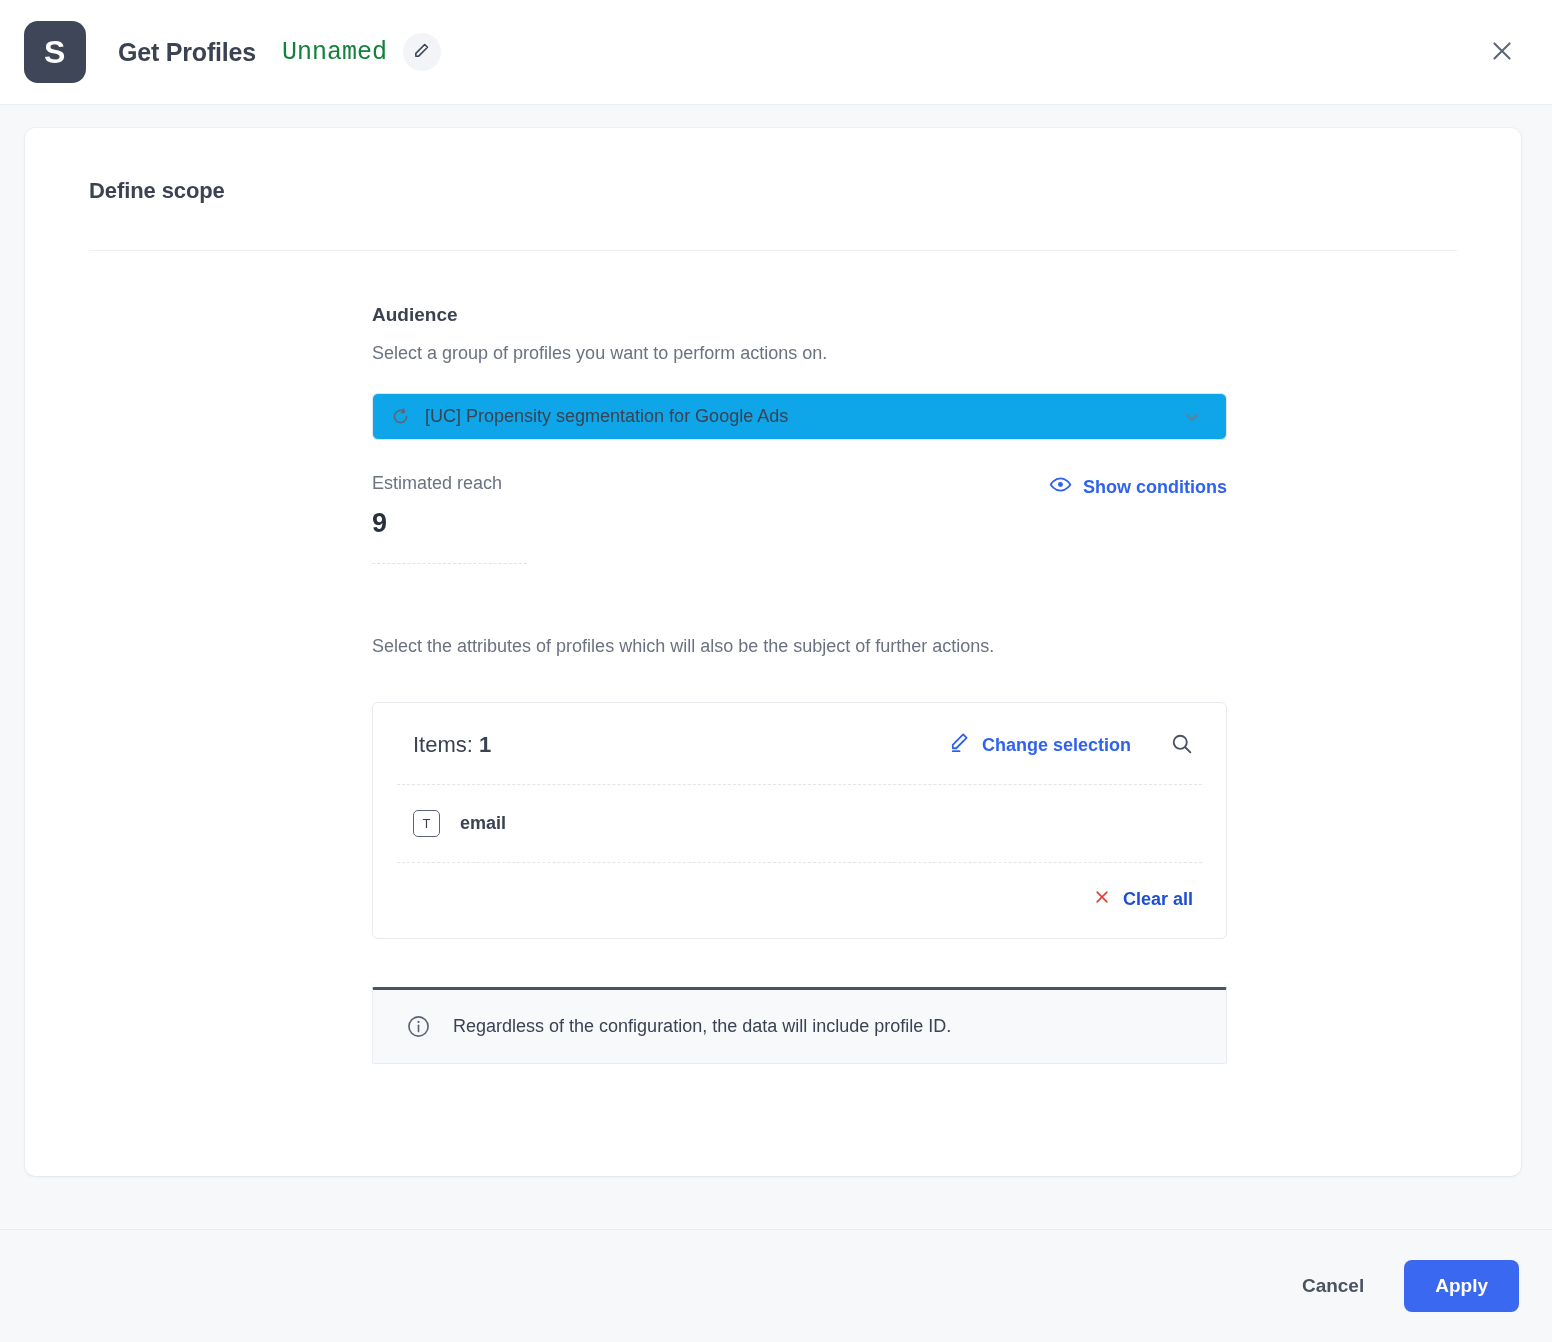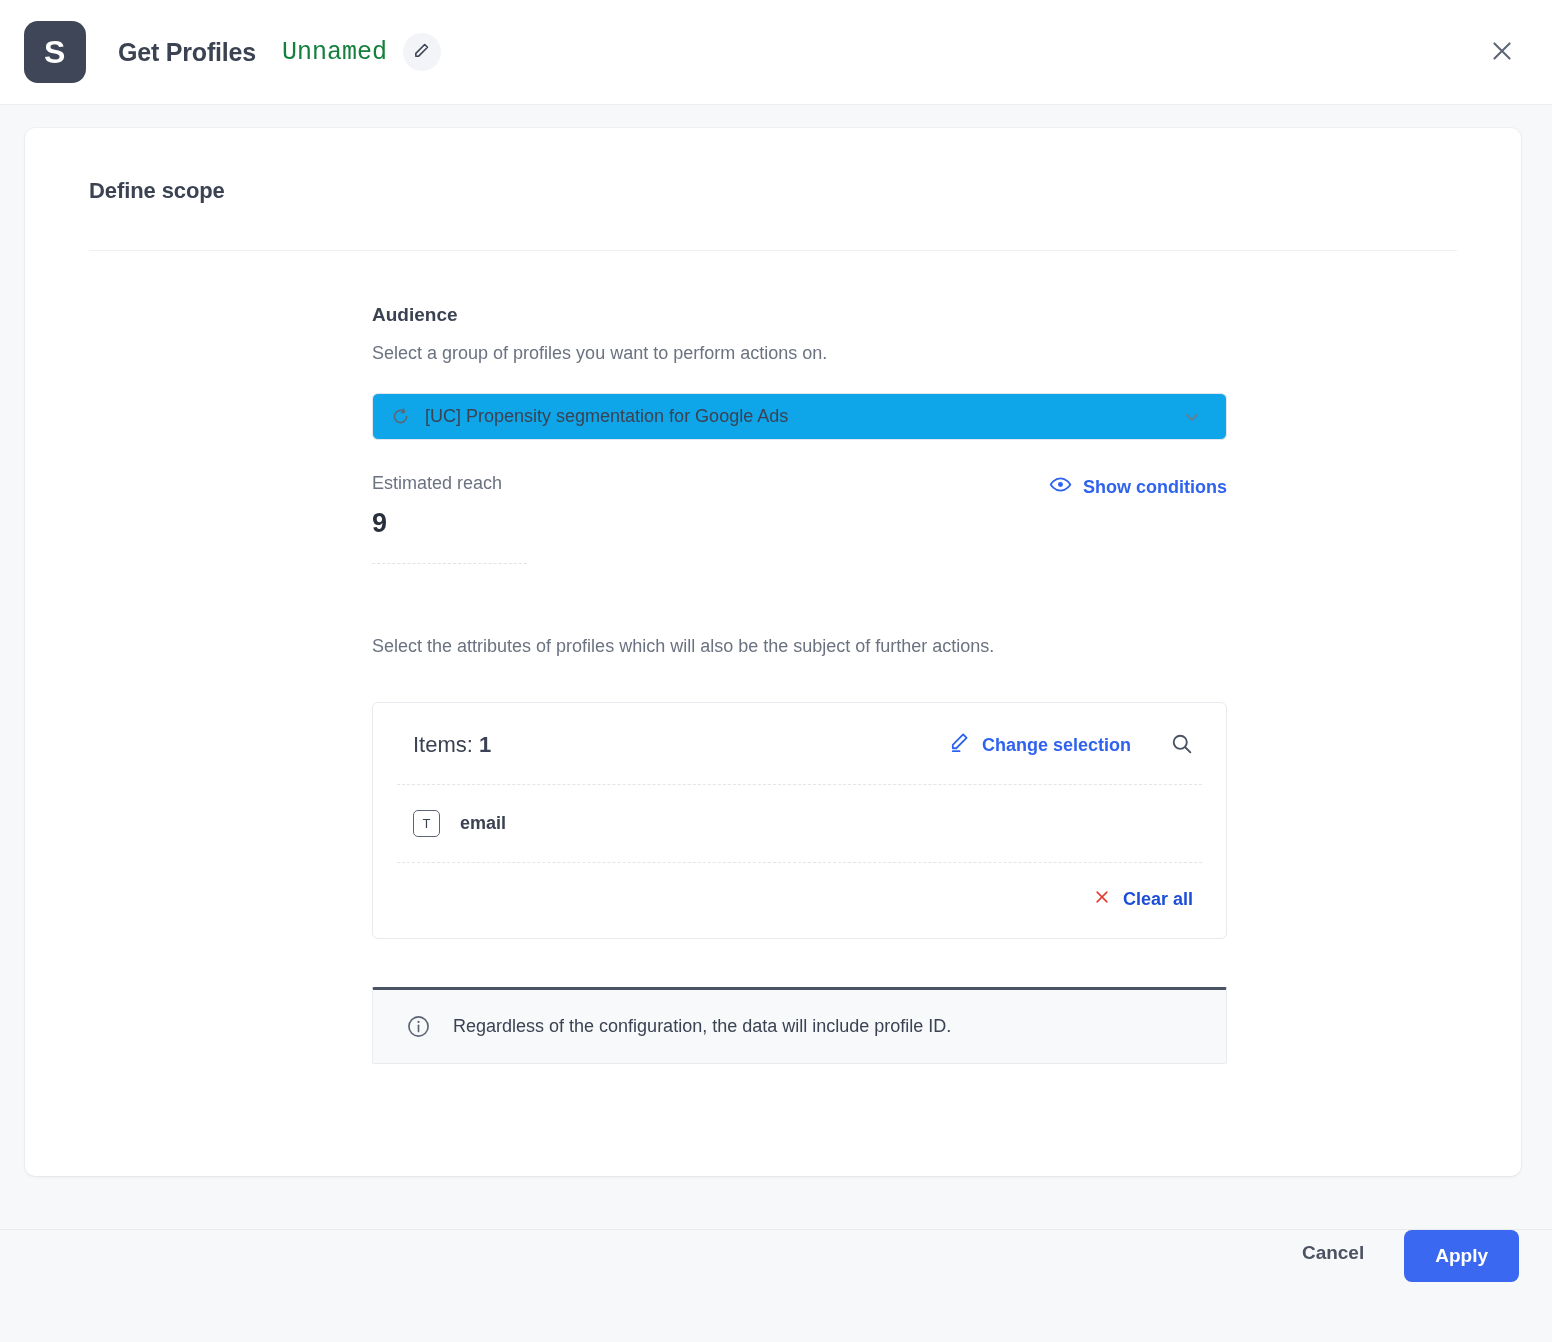--- a/index.html
+++ b/index.html
@@ -264,21 +264,21 @@
   .info-icon { color: #5d6575; display: flex; flex: 0 0 auto; }
   .info-text { font-size: 18px; color: #3b4252; }
 
   
   .footer {
     height: 113px;
     min-height: 113px;
     background: #f7f8fa;
     border-top: 1px solid #e8eaee;
     display: flex;
-    align-items: flex-start;
+    align-items: center;
     justify-content: flex-end;
     padding-right: 33px;
     gap: 34px;
   }
   .btn-cancel {
     background: none;
     border: none;
     font-size: 19px;
     font-weight: 700;
     color: #4b5262;

